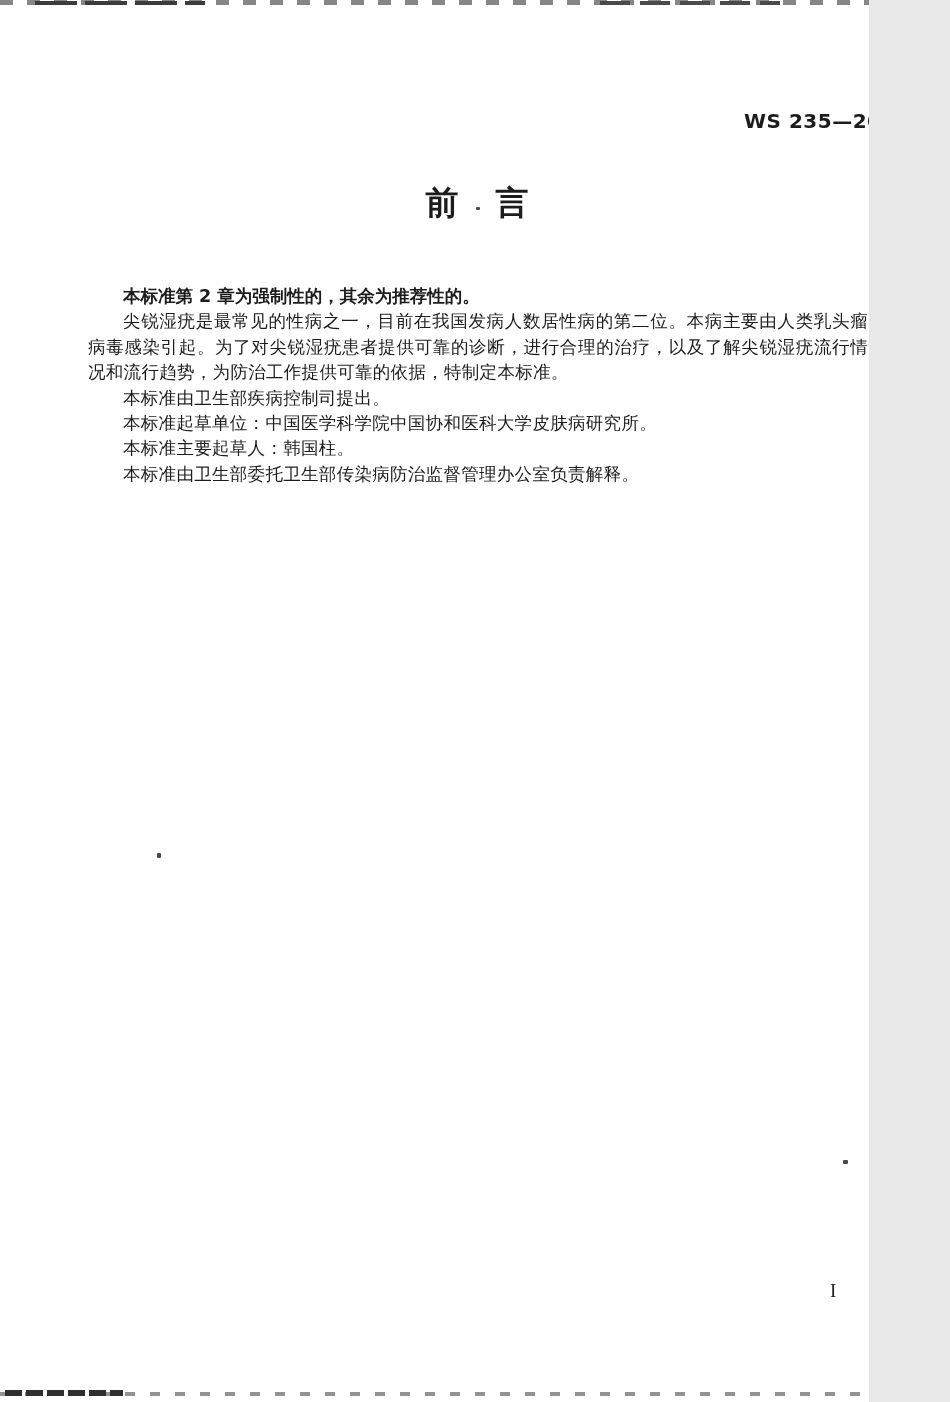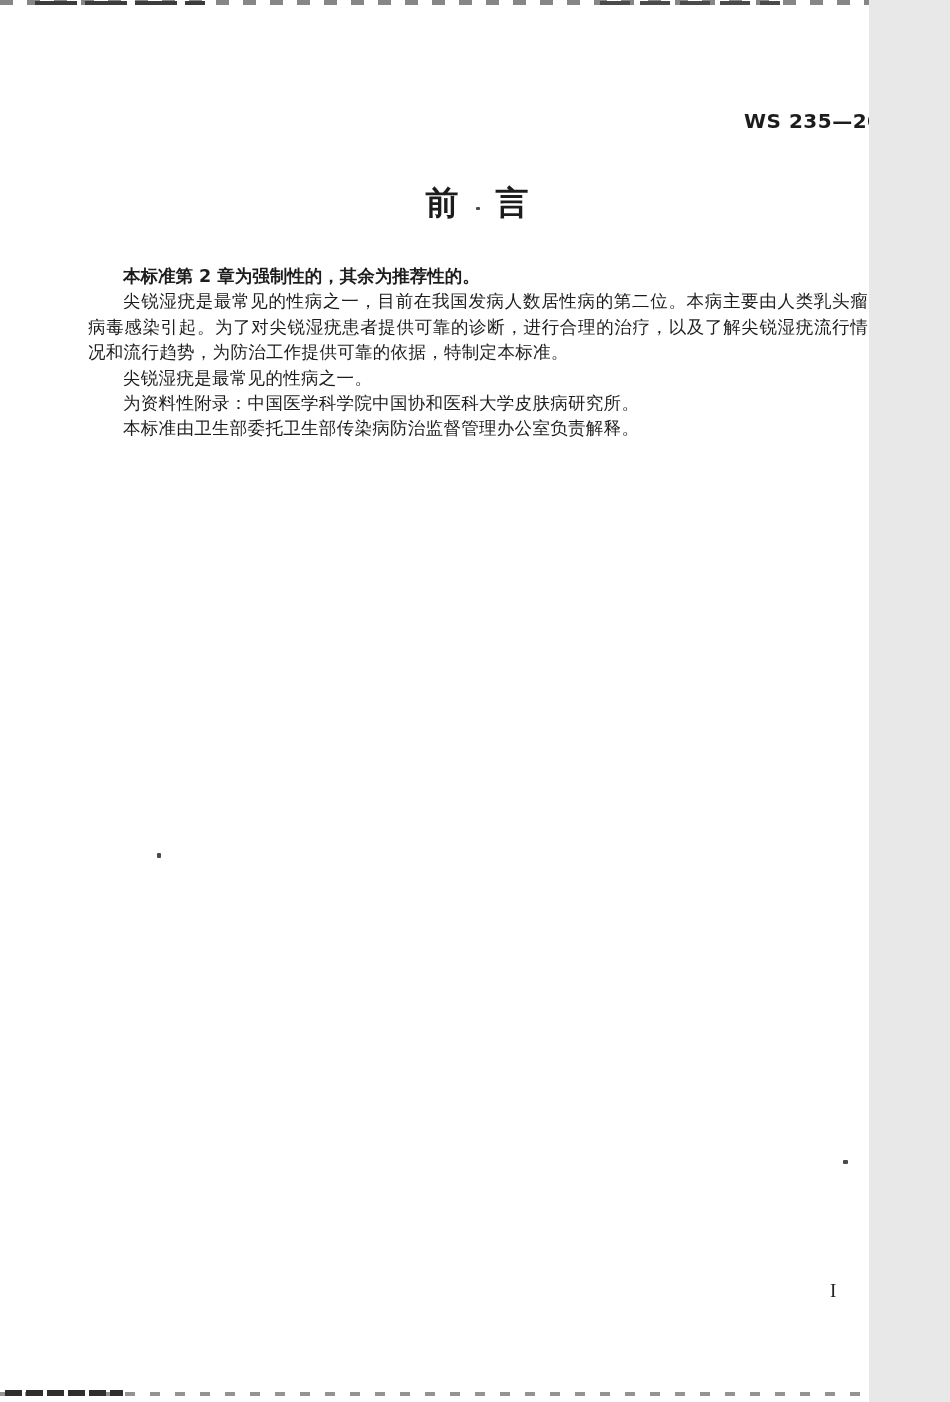--- a/index.html
+++ b/index.html
@@ -37,21 +37,21 @@
     text-align: center;
     font-family: Liberation Mono, monospace;
     font-weight: bold;
     font-size: 33px;
     line-height: 36px;
     white-space: pre;
     letter-spacing: 2px;
   }
   .body-block {
     position: absolute;
-    top: 264px;
+    top: 284px;
     left: 88px;
     width: 780px;
   }
   .para {
     margin: 0;
     font-size: 17.5px;
     line-height: 25.4px;
     text-align: justify;
     text-indent: 2em;
     letter-spacing: 0.3px;
@@ -151,20 +151,21 @@
   <div class="speck speck-2"></div>
   <div class="speck speck-3"></div>
 
   <div class="doc-number">WS 235—2003</div>
 
   <h1 class="page-title">前　言</h1>
 
   <div class="body-block">
     <p class="para bold">本标准第 2 章为强制性的，其余为推荐性的。</p>
     <p class="para">尖锐湿疣是最常见的性病之一，目前在我国发病人数居性病的第二位。本病主要由人类乳头瘤病毒感染引起。为了对尖锐湿疣患者提供可靠的诊断，进行合理的治疗，以及了解尖锐湿疣流行情况和流行趋势，为防治工作提供可靠的依据，特制定本标准。</p>
-    <p class="para">尖锐湿疣是最常见的性病之一。</p>
-    <p class="para">为资料性附录：中国医学科学院中国协和医科大学皮肤病研究所。</p>
+    <p class="para">本标准由卫生部疾病控制司提出。</p>
+    <p class="para">本标准起草单位：中国医学科学院中国协和医科大学皮肤病研究所。</p>
+    <p class="para">本标准主要起草人：韩国柱。</p>
     <p class="para">本标准由卫生部委托卫生部传染病防治监督管理办公室负责解释。</p>
   </div>
 
   <div class="page-number">I</div>
 
 </div>
 
 </body></html>

